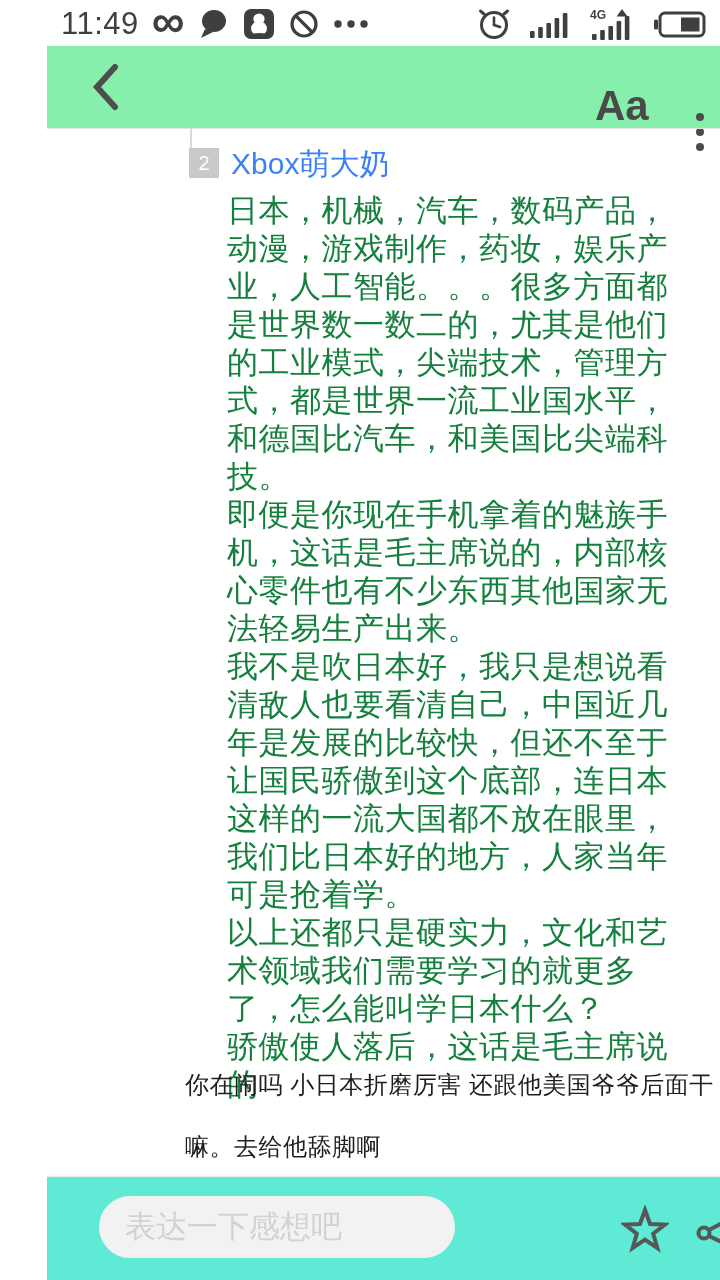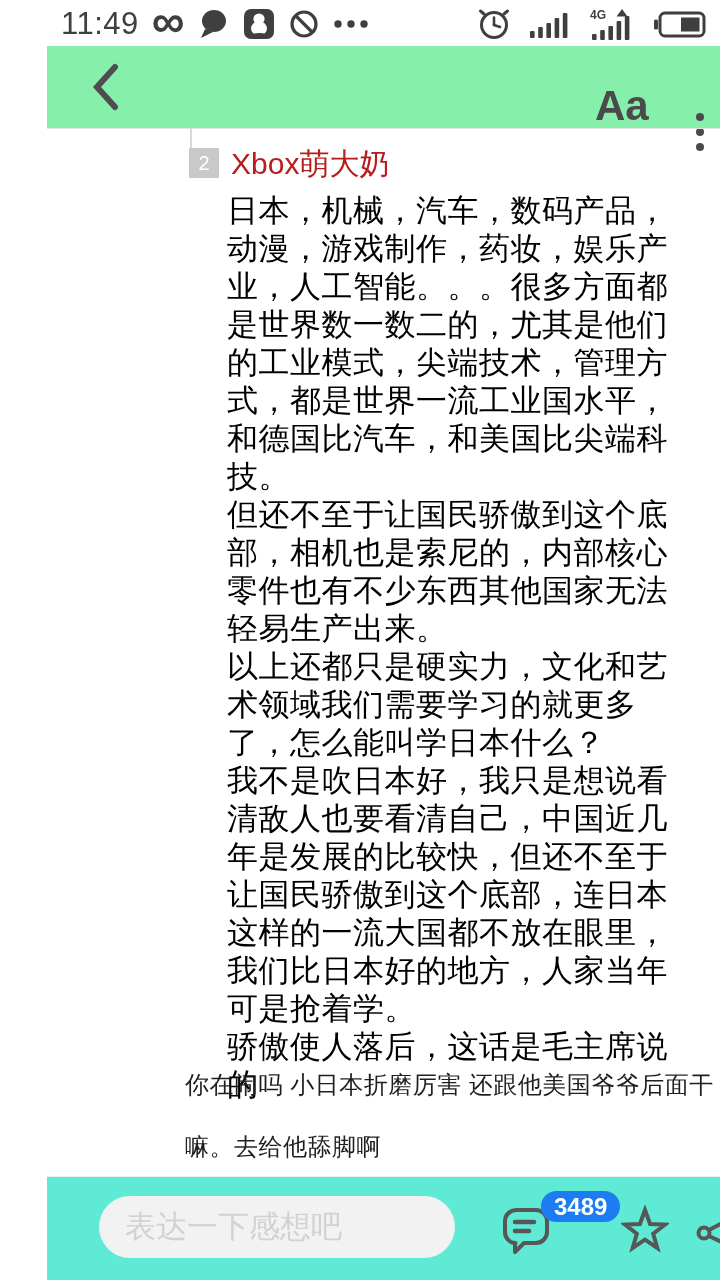--- a/index.html
+++ b/index.html
@@ -25,23 +25,23 @@
                    font-weight:bold; line-height:0; cursor:pointer; }
   .menu-btn { position:absolute; left:648px; top:66px; cursor:pointer; }
   .top-divider { position:absolute; top:128px; left:0; width:720px; height:1px; background:#e4e4e4; }
 
   
   .quote { position:absolute; top:128px; left:0; width:720px; }
   .quote-connector { position:absolute; left:143px; top:0; width:2px; height:20px; background:#d9d9d9; }
   .floor-badge { position:absolute; left:142px; top:20px; width:30px; height:30px;
                  background:#c9c9c9; color:#ffffff; font-size:20px; line-height:30px;
                  text-align:center; }
-  .quote-username { position:absolute; left:184px; top:16px; font-size:30px; color:#b91c1c; }
+  .quote-username { position:absolute; left:184px; top:16px; font-size:30px; color:#3b82f6; }
   .quote-body { position:absolute; left:180px; top:64px; width:458px; font-size:31px;
-                line-height:38px; color:#000000; letter-spacing:0.5px; }
+                line-height:38px; color:#15803d; letter-spacing:0.5px; }
 
   
   .reply-text { position:absolute; left:138px; top:1054px; width:566px; font-size:24px;
                 line-height:62px; color:#1e1e1e; letter-spacing:0.5px; }
 
   
   .bottom-bar { position:absolute; left:0; top:1176px; width:720px; height:127px;
                 background:#5eead4; border-top:1px solid #ededed; }
   .comment-input { position:absolute; left:52px; top:19px; width:356px; height:62px;
                    border:none; outline:none; border-radius:31px; background:#f2f2f2;
@@ -129,39 +129,31 @@
     </svg>
   </div>
   <div class="top-divider"></div>
 
   <div class="quote">
     <div class="quote-connector"></div>
     <div class="floor-badge">2</div>
     <div class="quote-username">Xbox萌大奶</div>
     <div class="quote-body">
       <div>日本，机械，汽车，数码产品，动漫，游戏制作，药妆，娱乐产业，人工智能。。。很多方面都是世界数一数二的，尤其是他们的工业模式，尖端技术，管理方式，都是世界一流工业国水平，和德国比汽车，和美国比尖端科技。</div>
-      <div>但还不至于让国民骄傲到这个底部，相机也是索尼的，内部核心零件也有不少东西其他国家无法轻易生产出来。</div>
+      <div>即便是你现在手机拿着的魅族手机，这话是毛主席说的，内部核心零件也有不少东西其他国家无法轻易生产出来。</div>
+      <div>我不是吹日本好，我只是想说看清敌人也要看清自己，中国近几年是发展的比较快，但还不至于让国民骄傲到这个底部，连日本这样的一流大国都不放在眼里，我们比日本好的地方，人家当年可是抢着学。</div>
       <div>以上还都只是硬实力，文化和艺术领域我们需要学习的就更多了，怎么能叫学日本什么？</div>
-      <div>我不是吹日本好，我只是想说看清敌人也要看清自己，中国近几年是发展的比较快，但还不至于让国民骄傲到这个底部，连日本这样的一流大国都不放在眼里，我们比日本好的地方，人家当年可是抢着学。</div>
       <div>骄傲使人落后，这话是毛主席说的</div>
     </div>
   </div>
 
   <div class="reply-text">你在闹吗  小日本折磨厉害 还跟他美国爷爷后面干嘛。去给他舔脚啊</div>
 
   <div class="bottom-bar">
     <input class="comment-input" type="text" placeholder="表达一下感想吧" style="">
-    <div class="comment-btn">
-      <svg width="52" height="52" viewBox="0 0 52 52">
-        <path d="M17 7 H37 C43 7 48 12 48 18 V29 C48 35 43 40 37 40 H25 L16 49 V40 H16.5 C10.5 40 6 35 6 29 V18 C6 12 11 7 17 7 Z" fill="none" stroke="#575757" stroke-width="4" stroke-linejoin="round"></path>
-        <line x1="16" y1="19" x2="35" y2="19" stroke="#575757" stroke-width="4.5" stroke-linecap="round"></line>
-        <line x1="16" y1="28" x2="30" y2="28" stroke="#575757" stroke-width="4.5" stroke-linecap="round"></line>
-      </svg>
-      <div class="comment-count-badge">3489</div>
-    </div>
     <svg class="star-btn" width="48" height="48" viewBox="0 0 48 48">
       <polygon points="24,5 29.1,19 44,19.5 32.2,28.7 36.3,43 24,34.6 11.7,43 15.8,28.7 4,19.5 18.9,19" fill="none" stroke="#575757" stroke-width="4" stroke-linejoin="miter"></polygon>
     </svg>
     <svg class="share-btn" width="48" height="48" viewBox="0 0 48 48">
       <circle cx="9" cy="25" r="5.5" fill="none" stroke="#575757" stroke-width="4"></circle>
       <circle cx="38" cy="9" r="5.5" fill="none" stroke="#575757" stroke-width="4"></circle>
       <circle cx="38" cy="40" r="5.5" fill="none" stroke="#575757" stroke-width="4"></circle>
       <line x1="14" y1="22" x2="33" y2="12" stroke="#575757" stroke-width="4"></line>
       <line x1="14" y1="28" x2="33" y2="37" stroke="#575757" stroke-width="4"></line>
     </svg>

